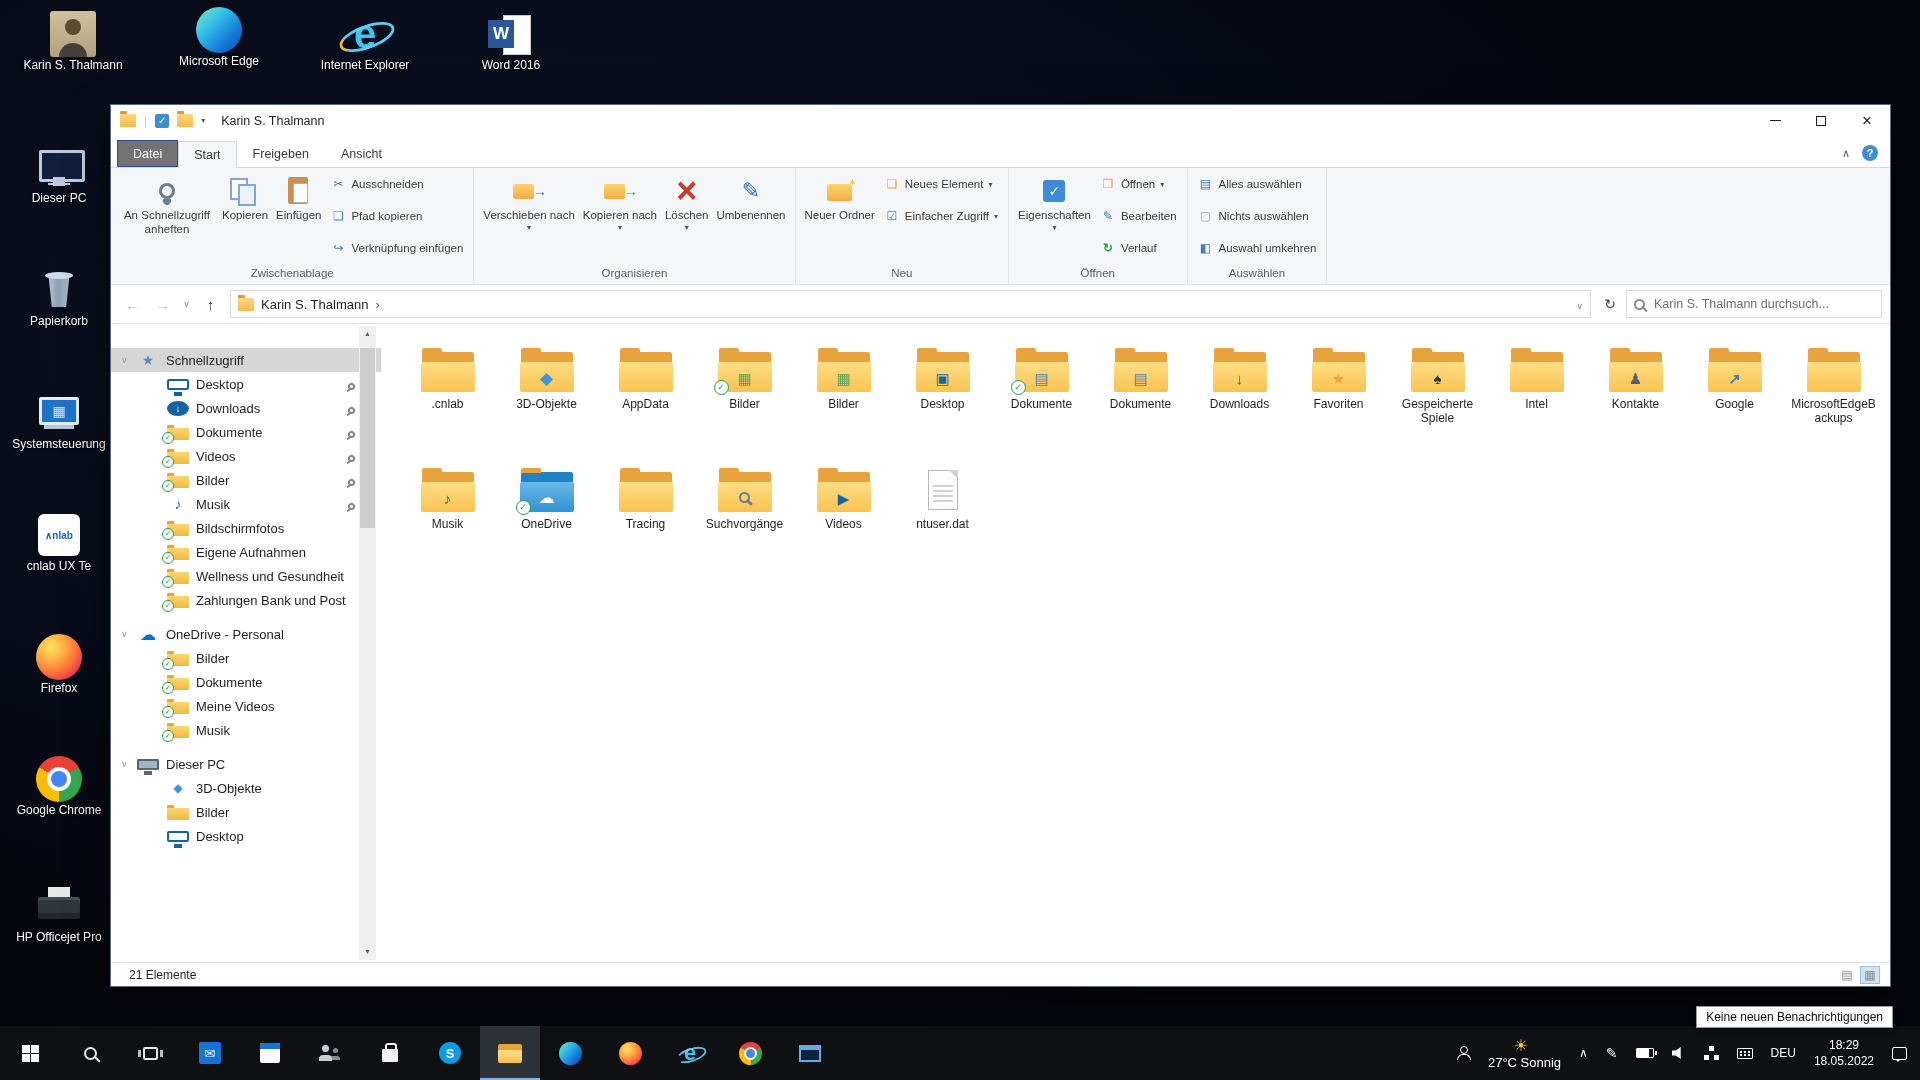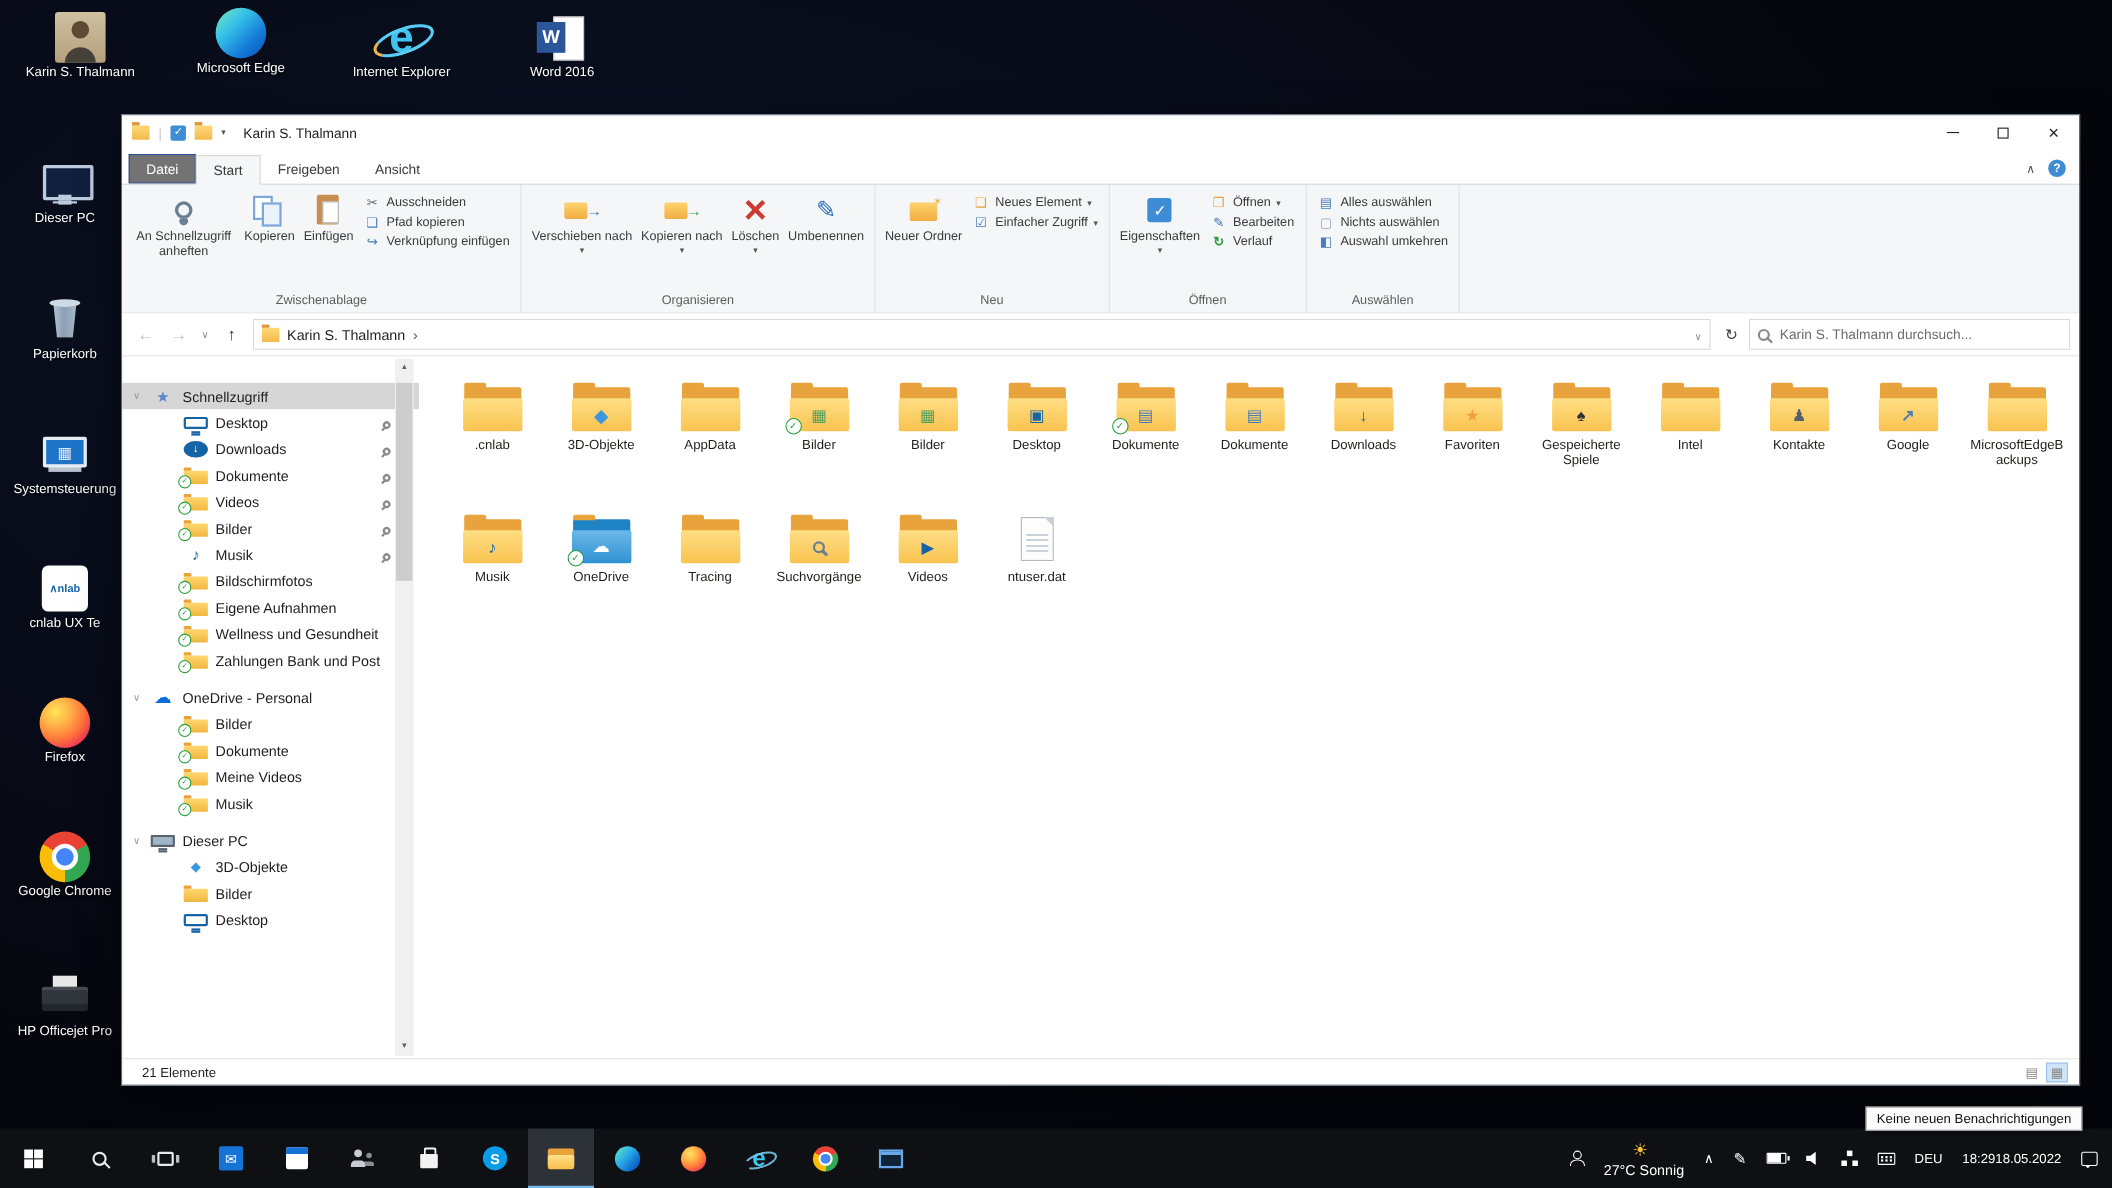--- a/index.html
+++ b/index.html
@@ -83,21 +83,21 @@
   .help-btn{width:16px;height:16px;border-radius:50%;background:#3f8cd6;color:#fff;font-size:11px;font-weight:bold;display:flex;align-items:center;justify-content:center;border:none;}
 
   .ribbon{height:118px;flex:0 0 118px;background:#f5f6f7;border-top:1px solid #d8d8d8;border-bottom:1px solid #e1e1e3;}
   .rb-groups{display:flex;height:100%;}
   .rb-group{display:flex;flex-direction:column;border-right:1px solid #e2e2e4;padding:2px 6px 0;}
   .rb-row{flex:1;display:flex;align-items:flex-start;gap:2px;}
   .rb-caption{height:17px;font-size:11.5px;color:#5d5d5d;text-align:center;white-space:nowrap;padding:0 4px;}
   .rb-big{display:flex;flex-direction:column;align-items:center;min-width:46px;max-width:100px;height:94px;padding:3px 2px 0;background:none;border:1px solid transparent;font-size:11.5px;color:#3b3b3b;}
   .rb-big .rbl{text-align:center;line-height:1.25;}
   .rbi{position:relative;height:34px;width:100%;min-width:40px;display:flex;align-items:center;justify-content:center;}
-  .rb-col{display:flex;flex-direction:column;align-items:flex-start;gap:4px;padding-top:7px;}
+  .rb-col{display:flex;flex-direction:column;align-items:flex-start;gap:18px;padding-top:7px;}
   .rb-small{display:flex;align-items:center;gap:5px;font-size:11.5px;color:#3b3b3b;background:none;border:none;padding:1px 4px;white-space:nowrap;}
   .rbs{width:16px;flex:0 0 16px;text-align:center;font-size:12px;line-height:1;}
   .dd{font-size:8px;color:#555;}
   .rb-big .dd{margin-top:1px;}
 
   
   .ic-pin-big::before{content:"";display:block;width:10px;height:10px;border:3px solid #6b7f94;border-radius:50%;transform:rotate(45deg);box-shadow:7px 7px 0 -4px #6b7f94;}
   .ic-copy-big::before{content:"";position:absolute;left:calc(50% - 15px);top:4px;width:14px;height:18px;border:2px solid #7da7d8;background:#fff;}
   .ic-copy-big::after{content:"";position:absolute;left:calc(50% - 7px);top:10px;width:14px;height:18px;border:2px solid #7da7d8;background:#eaf2fc;}
   .ic-paste-big::before{content:"";position:absolute;left:calc(50% - 11px);top:3px;width:20px;height:27px;background:#c89050;border-radius:2px;}
@@ -126,21 +126,21 @@
   .addr{height:39px;flex:0 0 39px;display:flex;align-items:center;padding:0 8px;background:#fff;border-bottom:1px solid #e3e3e5;gap:3px;}
   .nav-btn{width:27px;height:27px;display:flex;align-items:center;justify-content:center;font-size:15px;color:#333;background:none;border:none;}
   .nav-btn.disabled{color:#b9bcc2;}
   .nav-btn.tiny{width:15px;font-size:9px;color:#8a8a8a;}
   .crumb{flex:1;height:28px;border:1px solid #d9d9d9;display:flex;align-items:center;padding:0 7px;gap:7px;font-size:13px;color:#1f1f1f;margin:0 3px;}
   .crumb-sep::before{content:"›";color:#555;font-size:13px;}
   .crumb-spacer{flex:1;}
   .crumb-dd::before{content:"∨";font-size:9px;color:#8a8a8a;}
   .refresh-btn{width:26px;height:26px;background:none;border:none;font-size:14px;color:#444;}
   .refresh-btn::before{content:"↻";}
-  .search{width:292px;height:28px;border:1px solid #d9d9d9;display:flex;align-items:center;padding:0 7px;gap:7px;}
+  .search{width:256px;height:28px;border:1px solid #d9d9d9;display:flex;align-items:center;padding:0 7px;gap:7px;}
   .search-ic{width:11px;height:11px;border:2px solid #8a8a8a;border-radius:50%;position:relative;flex:0 0 auto;}
   .search-ic::after{content:"";position:absolute;width:7px;height:2px;background:#8a8a8a;right:-5px;bottom:-2px;transform:rotate(45deg);}
   .search-input{border:none;outline:none;flex:1;font-size:12.5px;color:#333;min-width:0;background:transparent;}
   .search-input::placeholder{color:#6d6d6d;}
 
   
   .content{flex:1;display:flex;overflow:hidden;}
   .nav{width:270px;flex:0 0 270px;position:relative;overflow:hidden;padding-top:24px;font-size:13px;color:#1f1f1f;}
   .nav-row{display:flex;align-items:center;height:24px;position:relative;cursor:pointer;padding-left:40px;}
   .nav-row.t-section{padding-left:10px;}
@@ -261,21 +261,21 @@
   .chev-up::before{content:"∧";font-size:12px;}
   .pen-ic::before{content:"✎";font-size:14px;}
   .ic-tray-battery{width:18px;height:10px;border:1.5px solid #fff;border-radius:1px;position:relative;background:linear-gradient(to right,#fff 0 78%,transparent 78%);}
   .ic-tray-battery::after{content:"";position:absolute;right:-4px;top:1.5px;width:2px;height:4px;background:#fff;}
   .ic-tray-speaker{width:14px;height:12px;background:#fff;clip-path:polygon(0 30%,30% 30%,65% 0,65% 100%,30% 70%,0 70%);}
   .ic-tray-net{position:relative;width:15px;height:14px;}
   .ic-tray-net::before{content:"";position:absolute;top:0;left:5px;width:5px;height:5px;background:#fff;}
   .ic-tray-net::after{content:"";position:absolute;bottom:0;left:0;width:5px;height:5px;background:#fff;box-shadow:10px 0 0 #fff;}
   .ic-tray-kb{width:16px;height:11px;border:1.5px solid #fff;border-radius:1px;position:relative;}
   .ic-tray-kb::before{content:"";position:absolute;left:2px;top:2px;width:2px;height:2px;background:#fff;box-shadow:4px 0 0 #fff,8px 0 0 #fff,0 3px 0 #fff,4px 3px 0 #fff,8px 3px 0 #fff;}
-  .clock{display:flex;flex-direction:row;align-items:center;justify-content:center;line-height:1.35;font-size:12px;}
+  .clock{display:flex;flex-direction:column;align-items:center;justify-content:center;line-height:1.35;font-size:12px;}
   .ic-tray-note{width:15px;height:13px;border:1.5px solid #fff;border-radius:2px;position:relative;}
   .ic-tray-note::after{content:"";position:absolute;bottom:-6px;left:2px;border:3px solid transparent;border-top-color:#fff;}
 
   .tooltip{position:absolute;right:27px;bottom:52px;background:#fbfbfb;border:1px solid #9a9a9a;padding:3px 9px;font-size:12px;color:#111;box-shadow:2px 2px 6px rgba(0,0,0,.4);z-index:60;white-space:nowrap;}
 </style>
 </head>
 <body>
 
 <div class="desktop">
 

